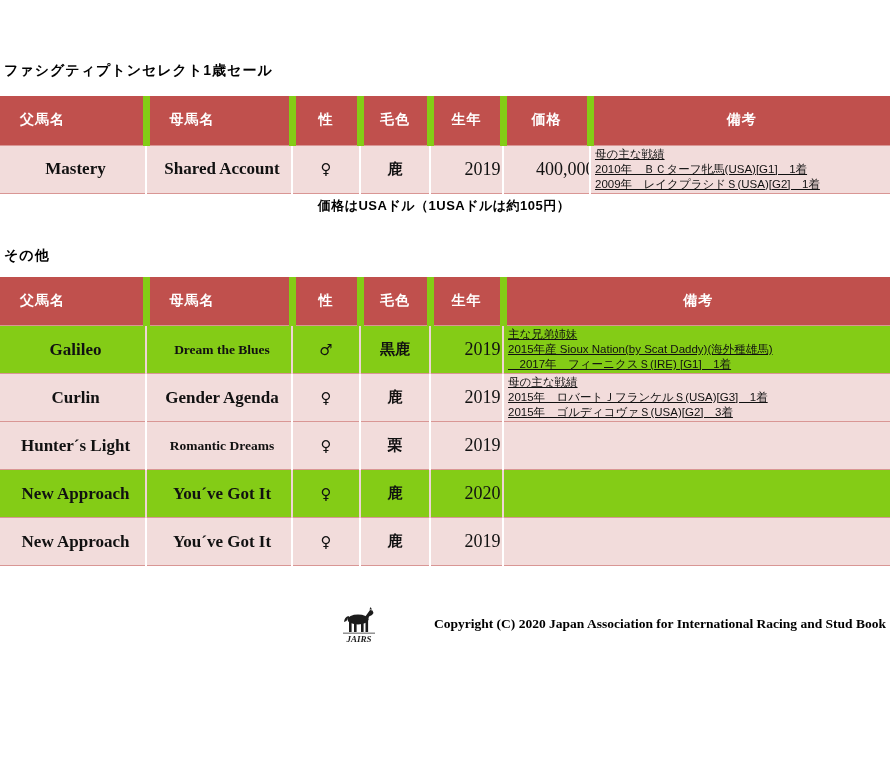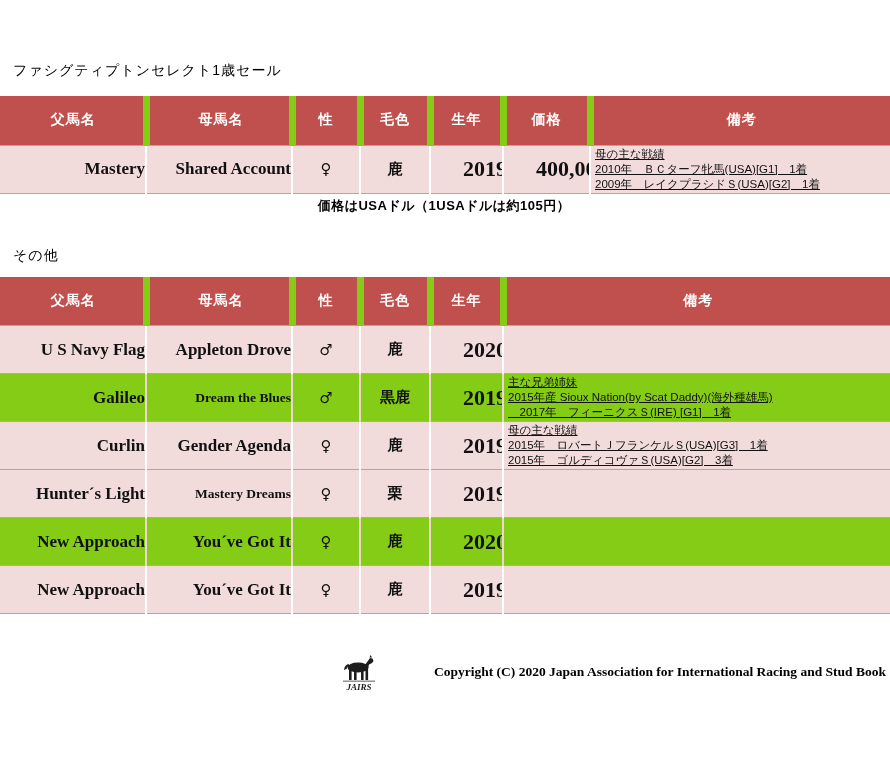--- a/index.html
+++ b/index.html
@@ -6,23 +6,23 @@
   html, body { background: #ffffff; }
   body {
     width: 890px; height: 776px;
     font-family: "Liberation Sans", sans-serif;
     color: #111111;
     overflow: hidden;
     position: relative;
   }
   .section-title {
     font-size: 14px;
-    font-weight: normal;
+    font-weight: bold;
     color: #000000;
-    padding-left: 13px;
+    padding-left: 4px;
     letter-spacing: 1px;
   }
   #title1 { margin-top: 62px; }
   #title2 { margin-top: 32px; }
 
   table {
     border-collapse: collapse;
     table-layout: fixed;
     width: 890px;
   }
@@ -34,53 +34,53 @@
     color: #ffffff;
     font-size: 14px;
     font-weight: bold;
     height: 49px;
     border-left: 7px solid #84cc16;
     border-bottom: 1px solid #d99694;
     text-align: center;
     letter-spacing: 1px;
   }
   th:first-child { border-left: none; }
-  th.al { text-align: center; padding-left: 4px; }
+  th.al { text-align: left; padding-left: 20px; }
 
   td {
     height: 48px;
     border-top: 1px solid #d99694;
     border-bottom: 1px solid #d99694;
     text-align: center;
     vertical-align: middle;
     overflow: hidden;
   }
   tr.pink td { background: #f2dcdb; border-left: 2px solid #ffffff; }
   tr.white td { background: #84cc16; border-left: 2px solid #f0d4d3; }
   tr td:first-child { border-left: none !important; }
 
   td.name {
     font-family: "Liberation Serif", serif;
     font-weight: bold;
     font-size: 17px;
-    text-align: right;
+    text-align: center;
     padding-left: 6px;
     white-space: nowrap;
   }
   td.name.small { font-size: 13.5px; }
   td.sex {
     font-family: "DejaVu Sans", sans-serif;
     font-weight: bold;
     font-size: 15px;
   }
   td.coat { font-weight: bold; font-size: 15px; }
   td.year, td.price {
     font-family: "Liberation Serif", serif;
-    font-weight: bold;
-    font-size: 22px;
+    font-weight: normal;
+    font-size: 18px;
     padding-left: 32px;
   }
   td.remarks {
     text-align: left;
     vertical-align: middle;
     padding: 1px 4px;
     font-size: 11.5px;
     line-height: 15px;
     white-space: nowrap;
     text-decoration: underline;
@@ -182,28 +182,20 @@
     <tr>
         <th class="al">父馬名</th>
         <th class="al">母馬名</th>
         <th>性</th>
         <th>毛色</th>
         <th>生年</th>
         <th>備考</th>
       </tr>
   </thead>
   <tbody>
-      <tr class="pink">
-        <td class="name">U S Navy Flag</td>
-        <td class="name">Appleton Drove</td>
-        <td class="sex">♂</td>
-        <td class="coat">鹿</td>
-        <td class="year">2020</td>
-        <td class="remarks"></td>
-      </tr>
       <tr class="white">
         <td class="name">Galileo</td>
         <td class="name small">Dream the Blues</td>
         <td class="sex">♂</td>
         <td class="coat">黒鹿</td>
         <td class="year">2019</td>
         <td class="remarks">
           <span class="remark-line">主な兄弟姉妹</span>
           <span class="remark-line">2015年産 Sioux Nation(by Scat Daddy)(海外種雄馬)</span>
           <span class="remark-line">　2017年　フィーニクスＳ(IRE) [G1]　1着</span>
@@ -216,21 +208,21 @@
         <td class="coat">鹿</td>
         <td class="year">2019</td>
         <td class="remarks">
           <span class="remark-line">母の主な戦績</span>
           <span class="remark-line">2015年　ロバートＪフランケルＳ(USA)[G3]　1着</span>
           <span class="remark-line">2015年　ゴルディコヴァＳ(USA)[G2]　3着</span>
         </td>
       </tr>
       <tr class="pink">
         <td class="name">Hunter´s Light</td>
-        <td class="name small">Mastery Dreams</td>
+        <td class="name small">Romantic Dreams</td>
         <td class="sex">♀</td>
         <td class="coat">栗</td>
         <td class="year">2019</td>
         <td class="remarks"></td>
       </tr>
       <tr class="white">
         <td class="name">New Approach</td>
         <td class="name">You´ve Got It</td>
         <td class="sex">♀</td>
         <td class="coat">鹿</td>

